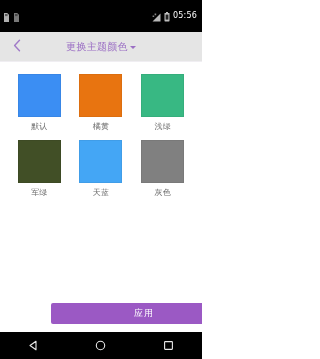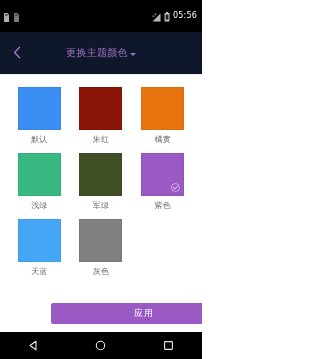--- a/index.html
+++ b/index.html
@@ -34,22 +34,22 @@
   .sb-time {
     color: #ffffff;
     font-size: 8px;
     line-height: 1;
     letter-spacing: .2px;
     font-family: "DejaVu Sans", "Liberation Sans", sans-serif;
   }
 
   
   .titlebar {
-    height: 43px;
-    background: #0f172a;
+    height: 30px;
+    background: #e5e5e5;
     display: flex;
     align-items: center;
     position: relative;
     flex: 0 0 auto;
     border-bottom: 1px solid #f0eef2;
   }
   .back-btn {
     width: 34px;
     height: 30px;
     display: flex;
@@ -227,42 +227,32 @@
     </div>
   </div>
 
   <div class="content">
     <div class="grid">
         <div class="cell">
           <div class="swatch" style="background: rgb(59, 142, 243);"></div>
           <div class="cell-label">默认</div>
         </div>
         <div class="cell">
-          <div class="swatch" style="background: rgb(139, 20, 8);"></div>
-          <div class="cell-label">朱红</div>
-        </div>
-        <div class="cell">
           <div class="swatch" style="background: rgb(232, 116, 16);"></div>
           <div class="cell-label">橘黄</div>
         </div>
         <div class="cell">
           <div class="swatch" style="background: rgb(56, 184, 131);"></div>
           <div class="cell-label">浅绿</div>
         </div>
         <div class="cell">
           <div class="swatch" style="background: rgb(65, 79, 38);"></div>
           <div class="cell-label">军绿</div>
         </div>
         <div class="cell">
-          <div class="swatch" style="background: rgb(155, 89, 196);">
-            <span class="check"></span>
-          </div>
-          <div class="cell-label">紫色</div>
-        </div>
-        <div class="cell">
           <div class="swatch" style="background: rgb(68, 166, 245);"></div>
           <div class="cell-label">天蓝</div>
         </div>
         <div class="cell">
           <div class="swatch" style="background: rgb(128, 128, 128);"></div>
           <div class="cell-label">灰色</div>
         </div>
       </div>
   </div>
 

